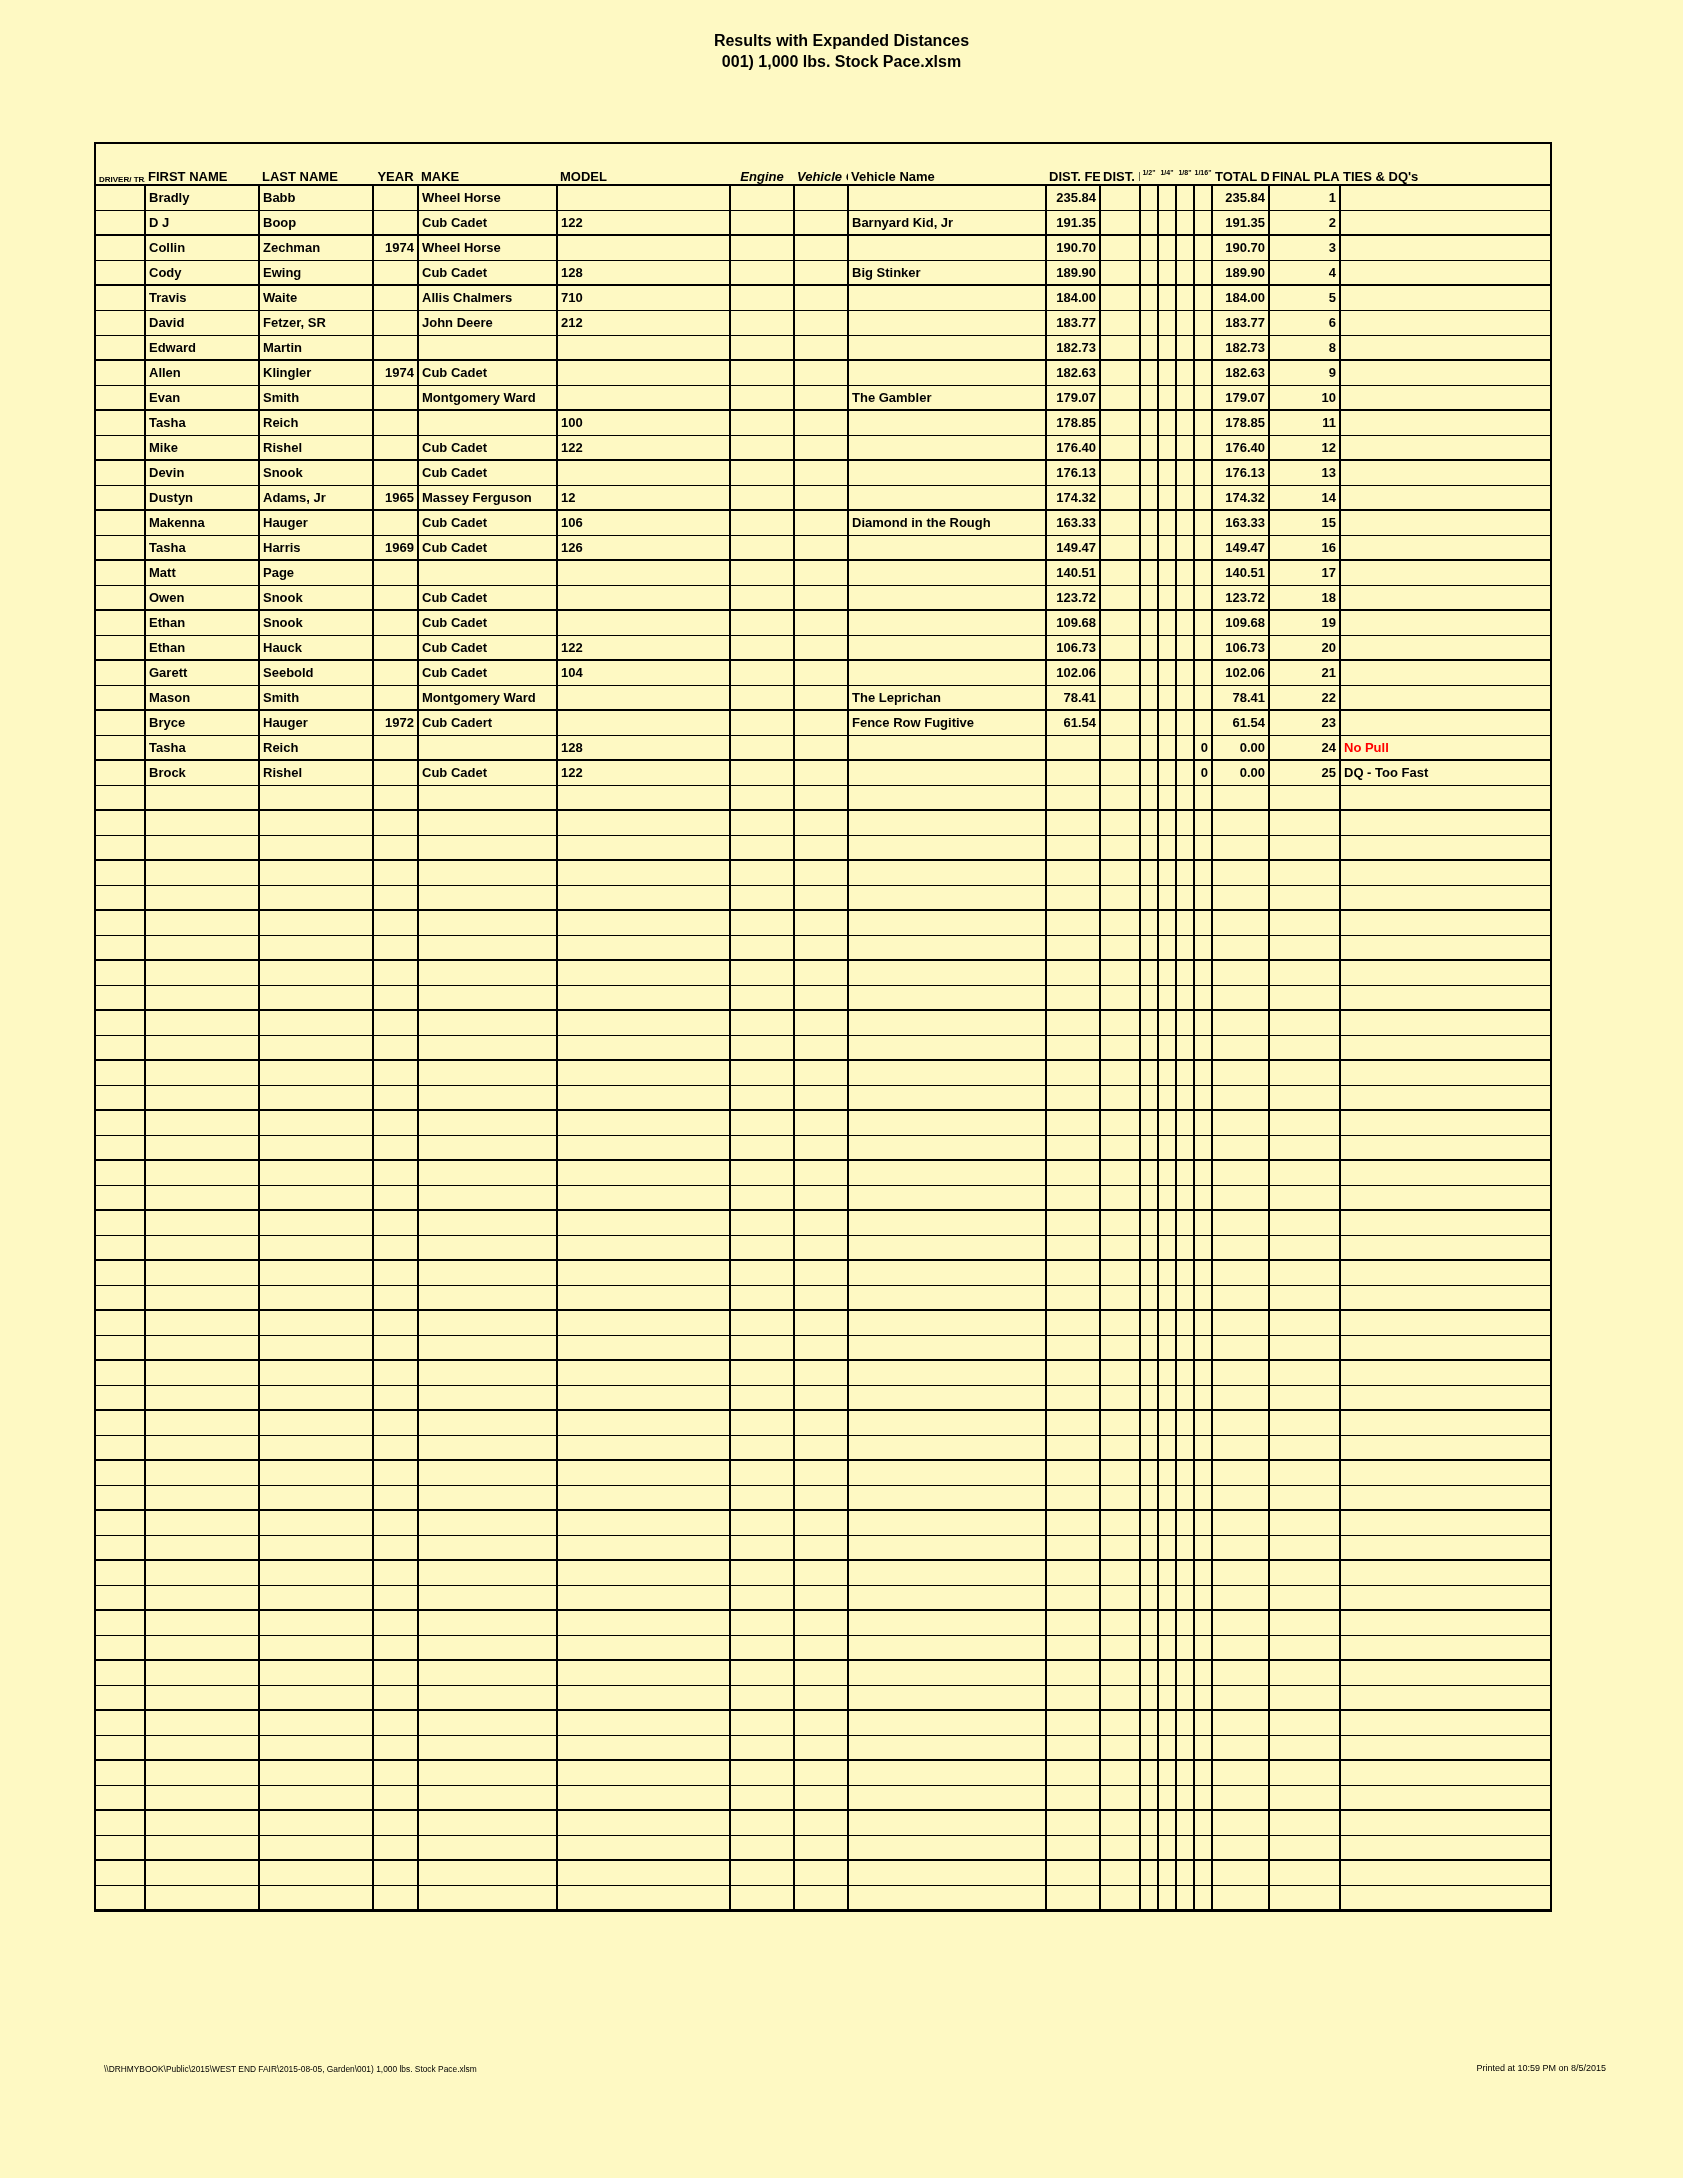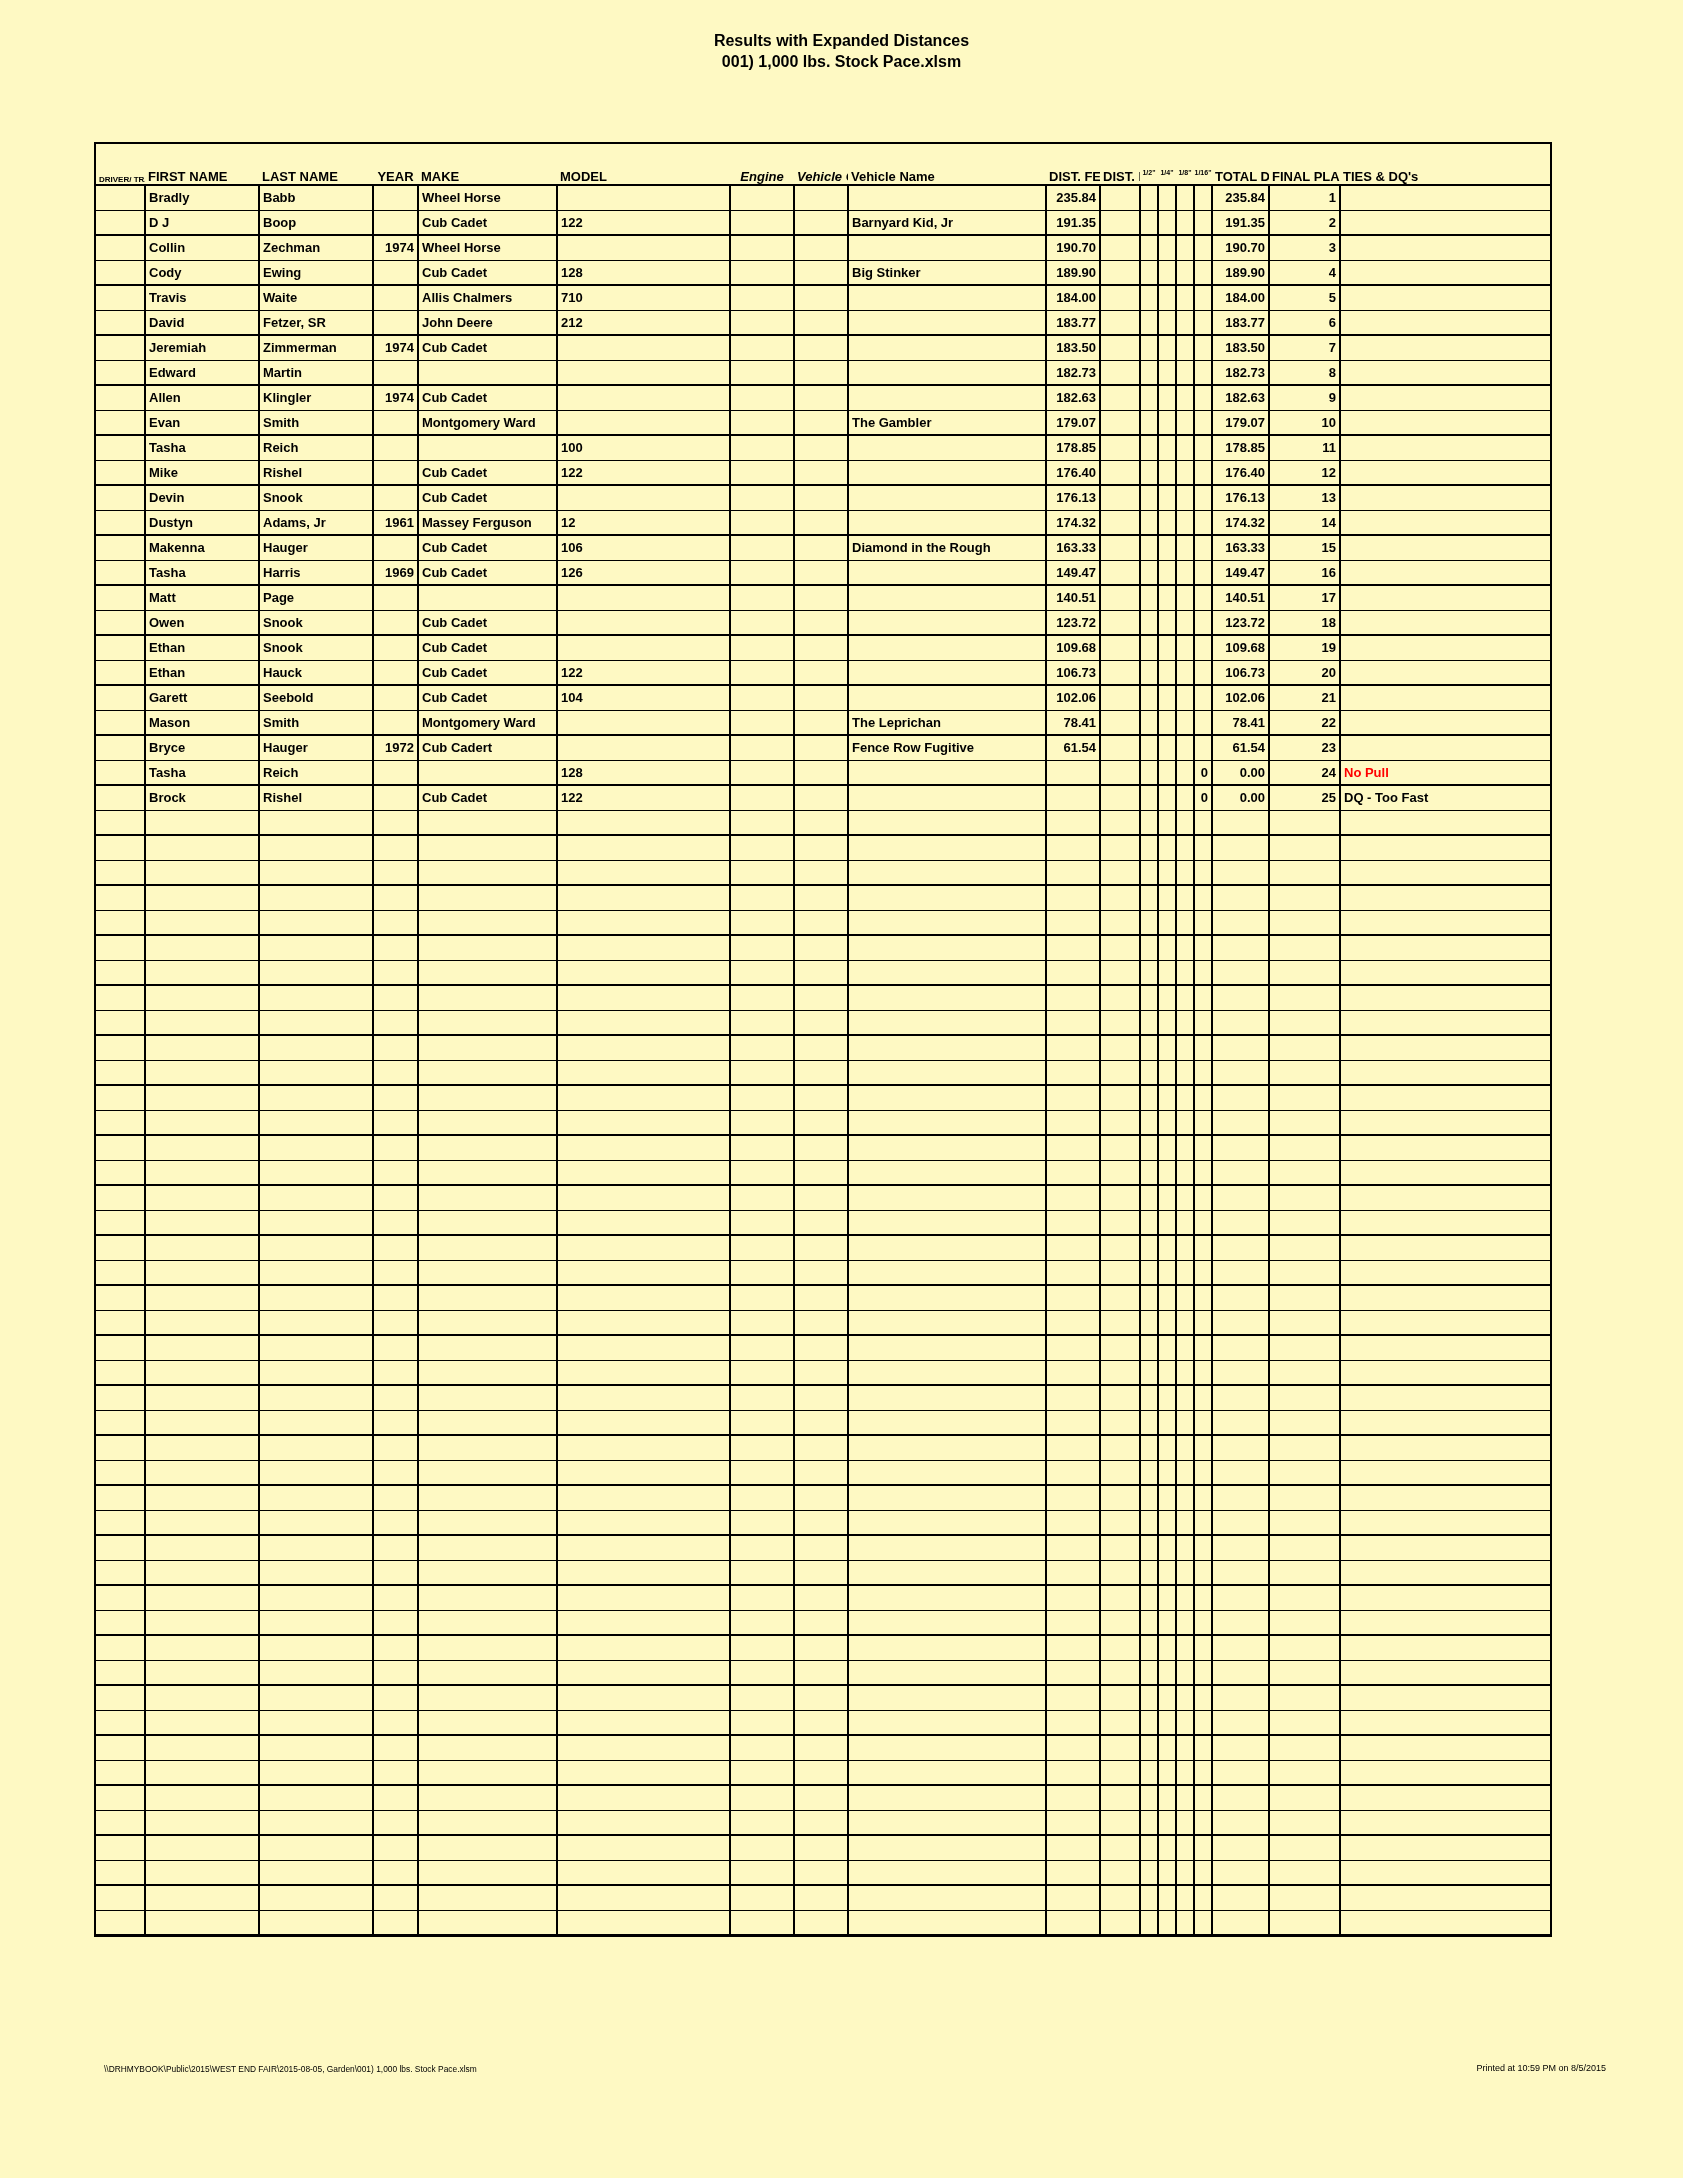--- a/index.html
+++ b/index.html
@@ -242,40 +242,20 @@
             <td class="col-feet num">183.77</td>
             <td class="col-inch num"></td>
             <td class="col-half"></td>
             <td class="col-quarter"></td>
             <td class="col-eighth"></td>
             <td class="col-sixteenth"></td>
             <td class="col-total num">183.77</td>
             <td class="col-placing num">6</td>
             <td class="col-ties"></td>
           </tr>
-          <tr class="pair-start">
-            <td class="col-tractor"></td>
-            <td class="col-first">Jeremiah</td>
-            <td class="col-last">Zimmerman</td>
-            <td class="col-year">1974</td>
-            <td class="col-make">Cub Cadet</td>
-            <td class="col-model"></td>
-            <td class="col-engine"></td>
-            <td class="col-color"></td>
-            <td class="col-vehicle"></td>
-            <td class="col-feet num">183.50</td>
-            <td class="col-inch num"></td>
-            <td class="col-half"></td>
-            <td class="col-quarter"></td>
-            <td class="col-eighth"></td>
-            <td class="col-sixteenth"></td>
-            <td class="col-total num">183.50</td>
-            <td class="col-placing num">7</td>
-            <td class="col-ties"></td>
-          </tr>
           <tr>
             <td class="col-tractor"></td>
             <td class="col-first">Edward</td>
             <td class="col-last">Martin</td>
             <td class="col-year"></td>
             <td class="col-make"></td>
             <td class="col-model"></td>
             <td class="col-engine"></td>
             <td class="col-color"></td>
             <td class="col-vehicle"></td>
@@ -386,21 +366,21 @@
             <td class="col-eighth"></td>
             <td class="col-sixteenth"></td>
             <td class="col-total num">176.13</td>
             <td class="col-placing num">13</td>
             <td class="col-ties"></td>
           </tr>
           <tr>
             <td class="col-tractor"></td>
             <td class="col-first">Dustyn</td>
             <td class="col-last">Adams, Jr</td>
-            <td class="col-year">1961</td>
+            <td class="col-year">1965</td>
             <td class="col-make">Massey Ferguson</td>
             <td class="col-model">12</td>
             <td class="col-engine"></td>
             <td class="col-color"></td>
             <td class="col-vehicle"></td>
             <td class="col-feet num">174.32</td>
             <td class="col-inch num"></td>
             <td class="col-half"></td>
             <td class="col-quarter"></td>
             <td class="col-eighth"></td>

